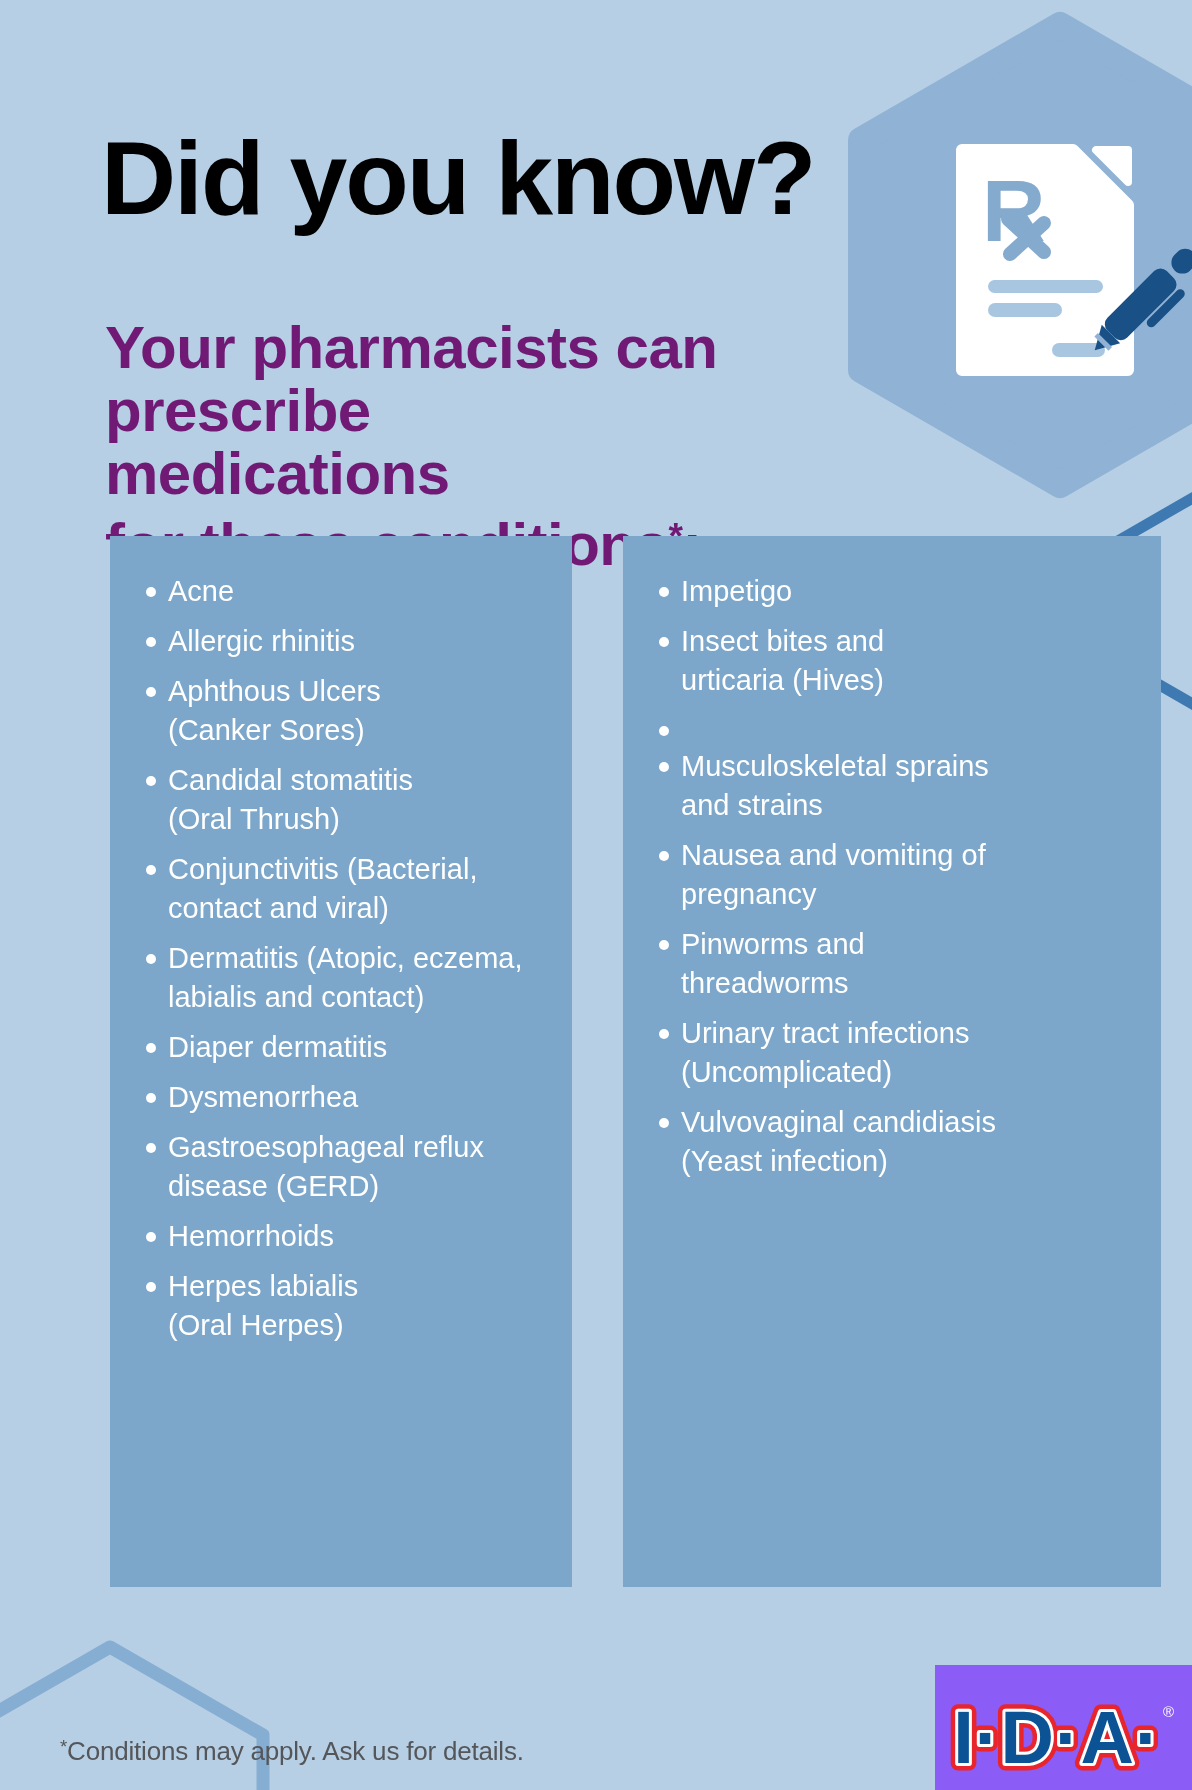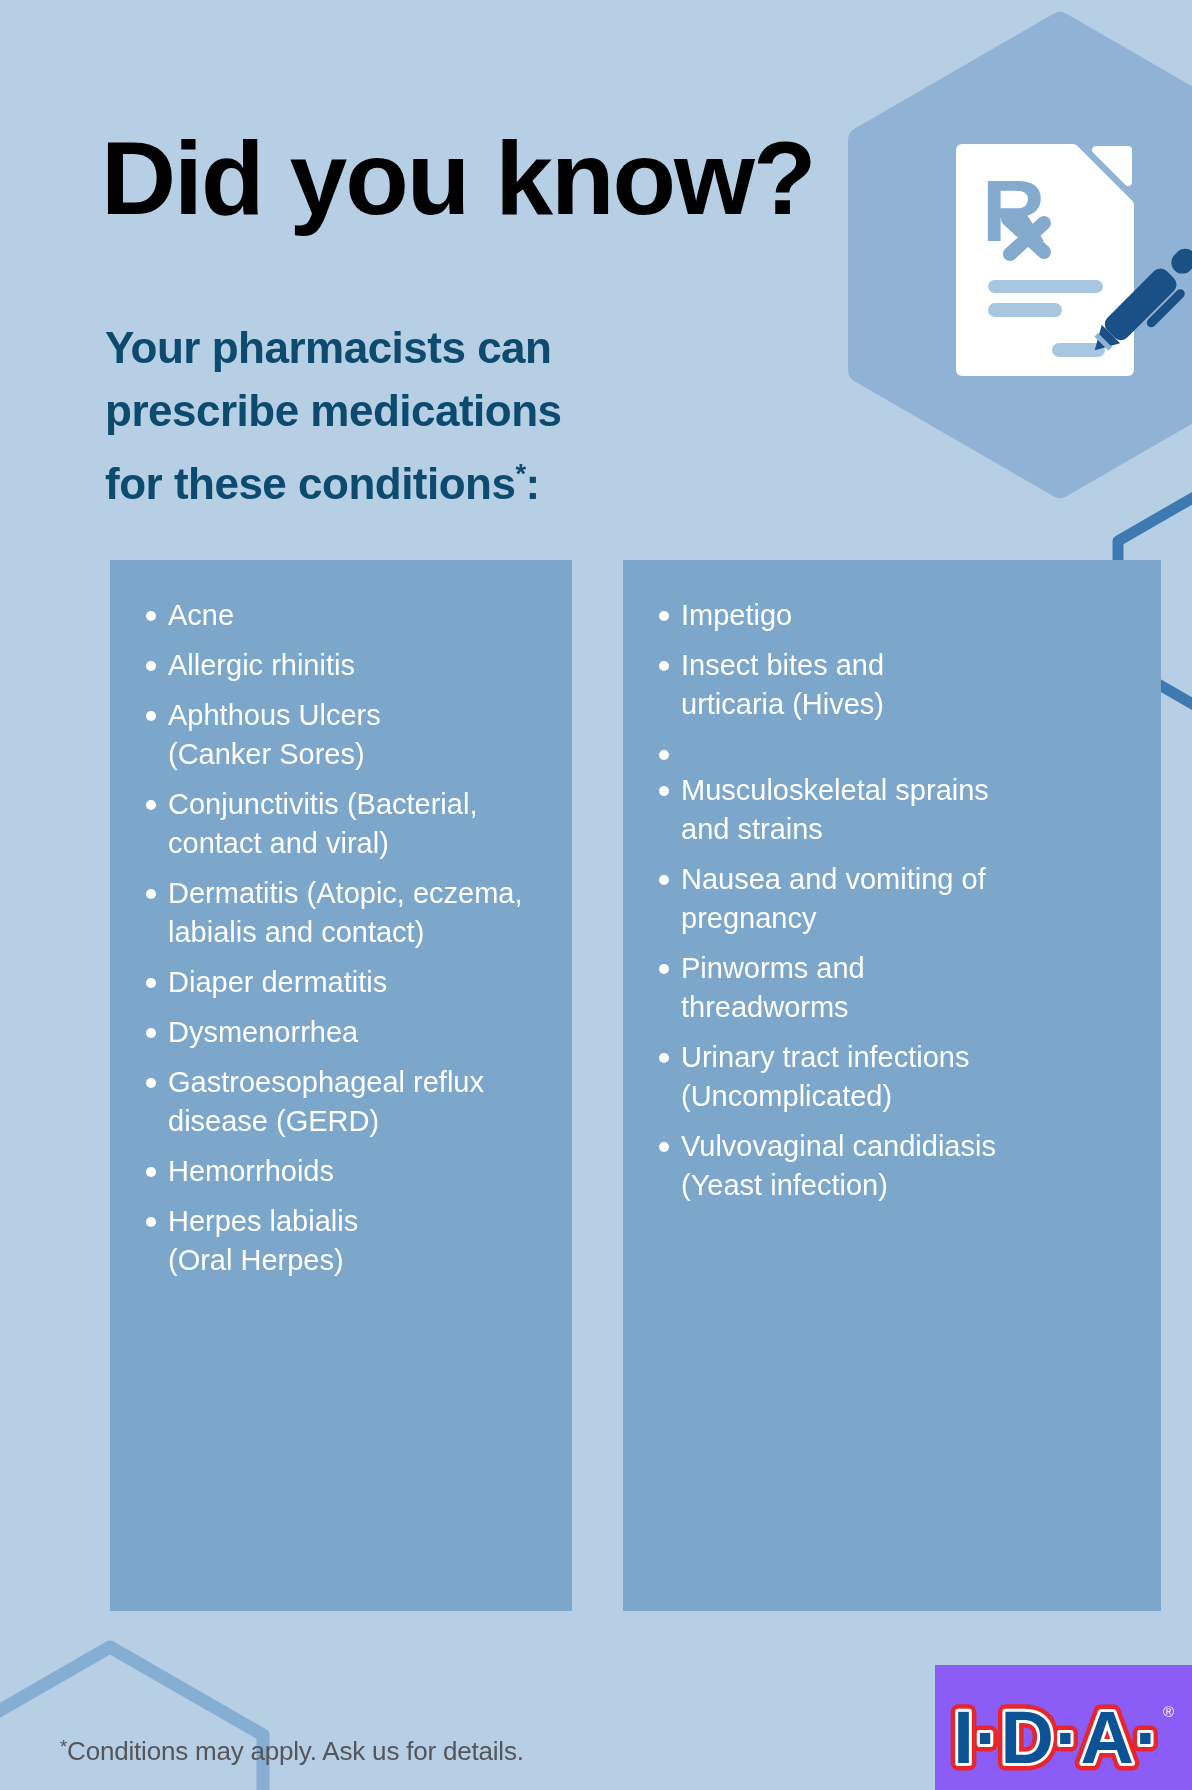--- a/index.html
+++ b/index.html
@@ -9,27 +9,27 @@
   }
   .abs{position:absolute;}
   
   .title{
     left:101px;top:124px;width:760px;
     font-size:104px;font-weight:700;letter-spacing:-2px;
     color:#000000;line-height:1.04;
   }
   .subtitle{
     left:105px;top:316px;width:620px;
-    font-size:44px;font-weight:700;letter-spacing:-0.5px;
-    color:#0c4a6e;line-height:63px;
+    font-size:60px;font-weight:700;letter-spacing:-0.5px;
+    color:#701a75;line-height:63px;
   }
   .subtitle .sup{font-size:62%;vertical-align:16px;}
   
   .panel{
-    top:560px;height:1051px;background:#7ca7cb;
+    top:536px;height:1051px;background:#7ca7cb;
     box-sizing:border-box;padding:36px 16px 0 34px;
   }
   .panel-left{left:110px;width:462px;}
   .panel-right{left:623px;width:538px;}
   .item{display:flex;align-items:flex-start;margin-bottom:11px;}
   .bullet{
     flex:0 0 10px;width:10px;height:10px;border-radius:50%;
     background:#ffffff;margin:15px 12px 0 2px;
   }
   .item-text{color:#ffffff;font-size:29px;line-height:39px;}
@@ -107,20 +107,27 @@
       <div class="item">
         <span class="bullet"></span>
         <div class="item-text">
           <div class="line">Aphthous Ulcers</div>
           <div class="line">(Canker Sores)</div>
         </div>
       </div>
       <div class="item">
         <span class="bullet"></span>
         <div class="item-text">
+          <div class="line">Candidal stomatitis</div>
+          <div class="line">(Oral Thrush)</div>
+        </div>
+      </div>
+      <div class="item">
+        <span class="bullet"></span>
+        <div class="item-text">
           <div class="line">Conjunctivitis (Bacterial,</div>
           <div class="line">contact and viral)</div>
         </div>
       </div>
       <div class="item">
         <span class="bullet"></span>
         <div class="item-text">
           <div class="line">Dermatitis (Atopic, eczema,</div>
           <div class="line">labialis and contact)</div>
         </div>

